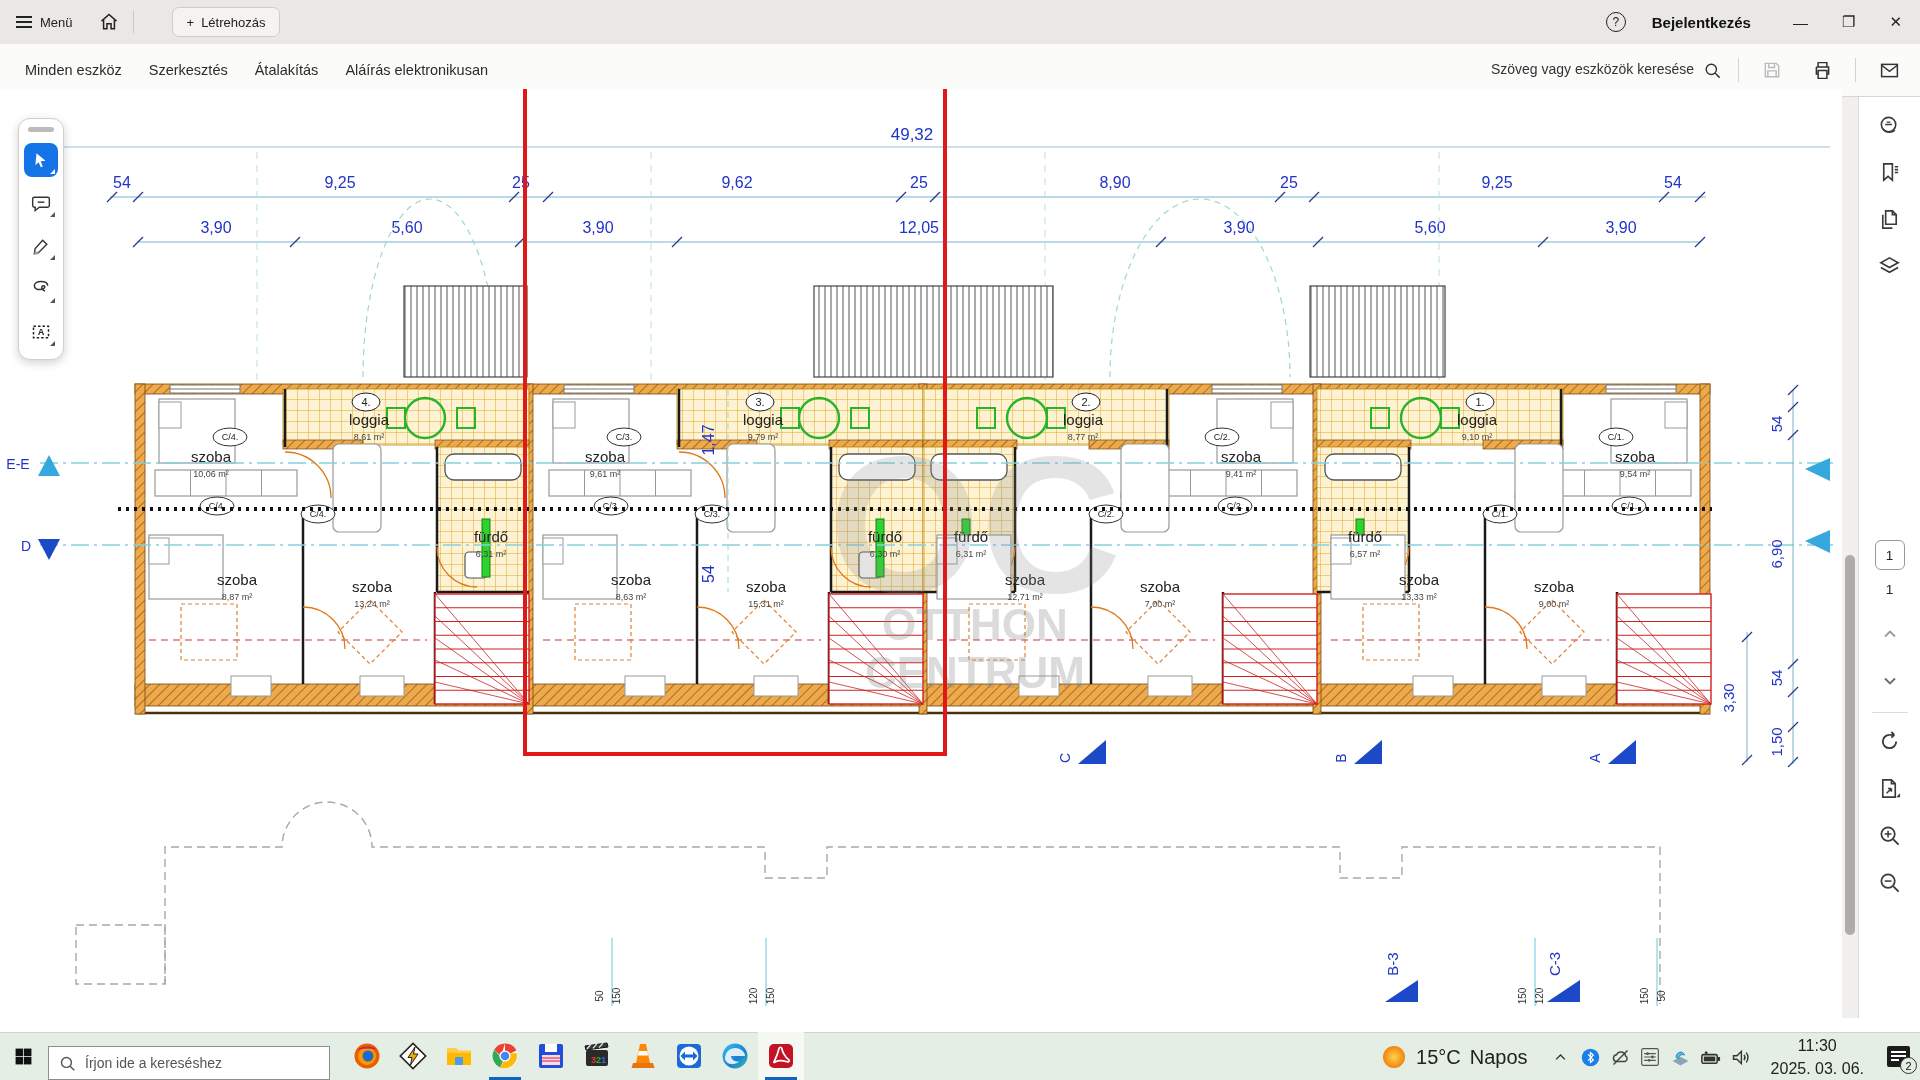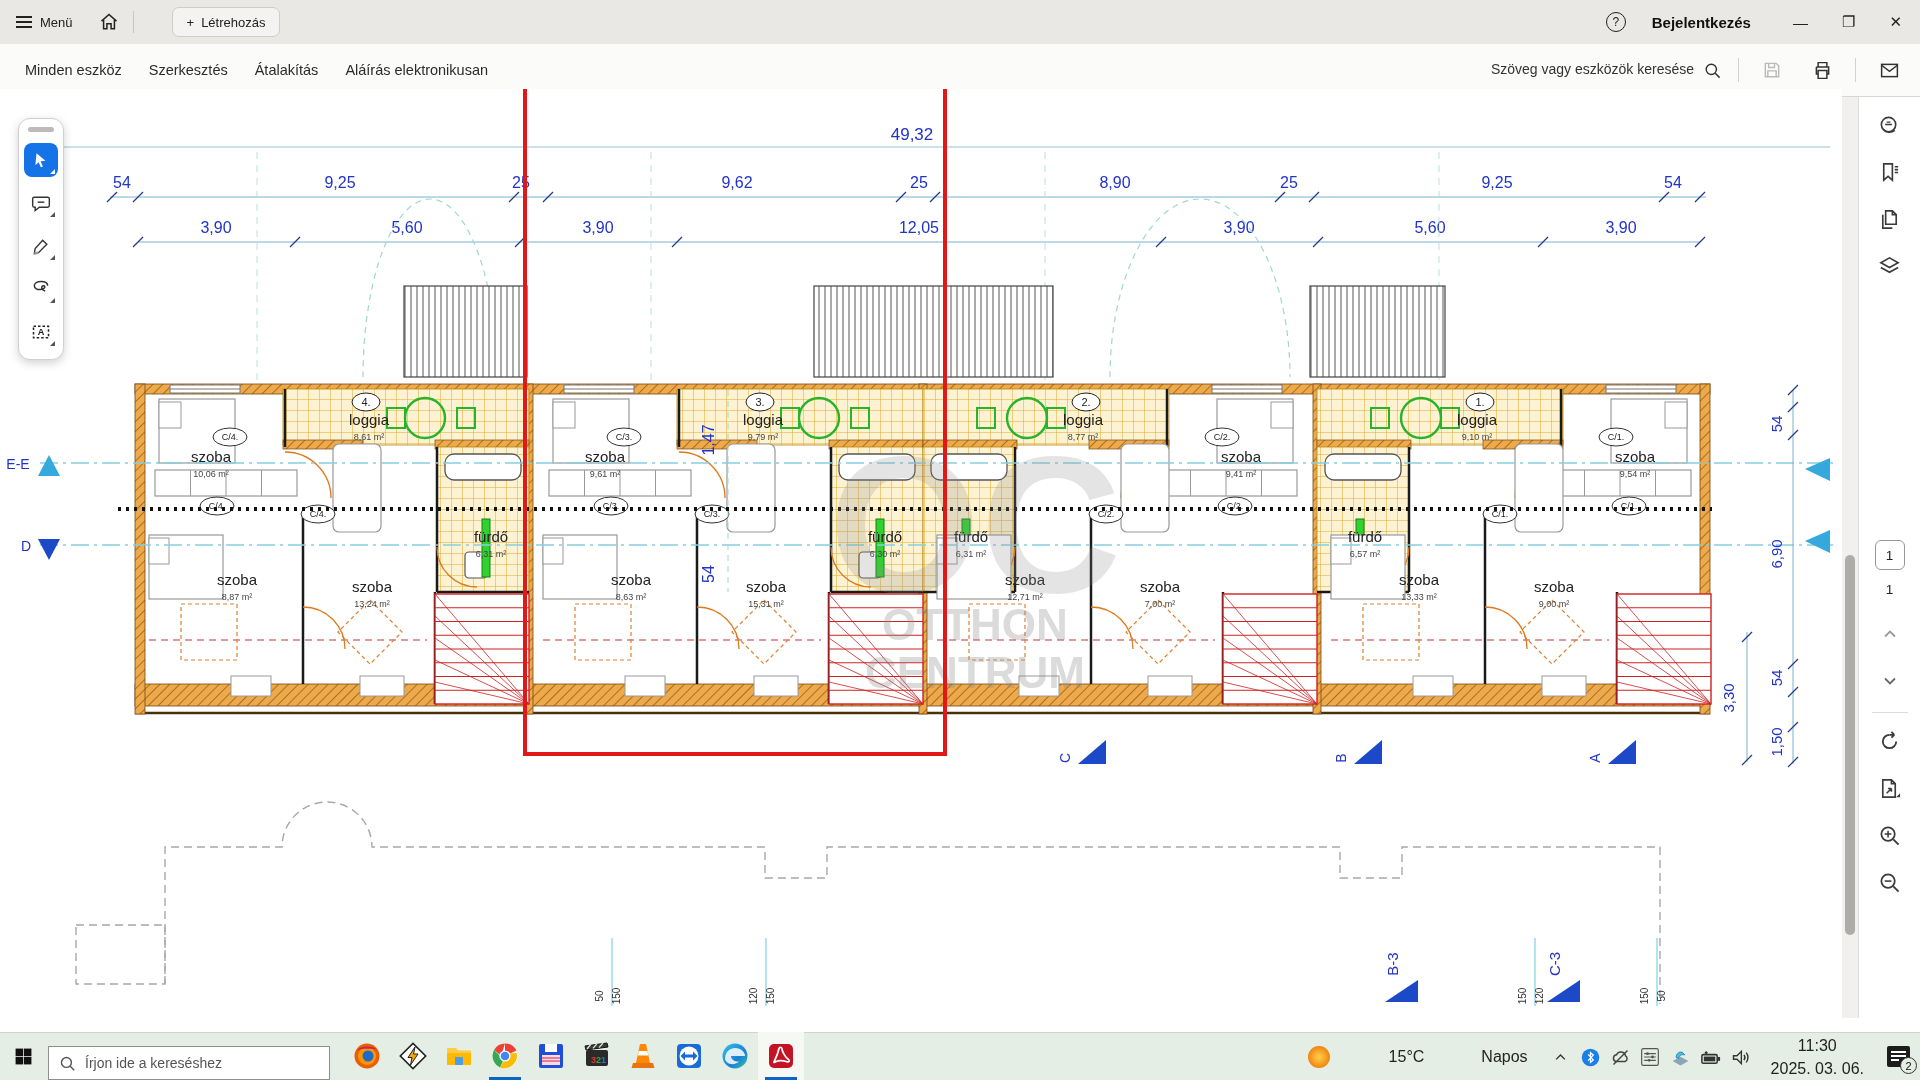--- a/index.html
+++ b/index.html
@@ -77,21 +77,21 @@
   .start { width:46px; height:48px; display:flex; align-items:center; justify-content:center; cursor:pointer; }
   .tsearch { width:282px; height:34px; background:#fff; border:1px solid #8f8f8f;
     display:flex; align-items:center; gap:9px; padding:0 10px; margin-left:2px; cursor:text; }
   .tsearch span { font-size:14px; color:#555; }
   .task-icons { display:flex; align-items:center; margin-left:14px; }
   .task-icon { width:46px; height:48px; display:flex; align-items:center; justify-content:center; position:relative; cursor:pointer; }
   .task-icon.running::after { content:""; position:absolute; left:7px; bottom:0; width:32px; height:3px; background:#0a66c2; }
   .task-icon.activeapp { background:#f6f8f4; }
   .tb-right-cluster { position:absolute; right:0; top:0; height:48px; display:flex; align-items:center; gap:0; }
   .weather { display:flex; align-items:center; gap:9px; padding:0 14px; }
-  .weather .wtxt { font-size:16px; color:#222;margin-left:48px; }
+  .weather .wtxt { font-size:20px; color:#222; }
   .tray { display:flex; align-items:center; gap:5px; padding:0 6px; }
   .tray-ic { width:25px; height:48px; display:flex; align-items:center; justify-content:center; cursor:pointer; }
   .clock { text-align:center; font-size:16px; color:#222; line-height:1.45; padding:0 12px; cursor:default; }
   .notif { width:44px; height:48px; display:flex; align-items:center; justify-content:center; position:relative; cursor:pointer; }
   .notif .badge { position:absolute; right:3px; bottom:7px; width:17px; height:17px; border:1.4px solid #333;
     border-radius:50%; background:#e4eee4; font-size:11px; display:flex; align-items:center; justify-content:center; color:#111; }
 
   svg text { font-family:"Liberation Sans", sans-serif; }
 </style>
 </head>

